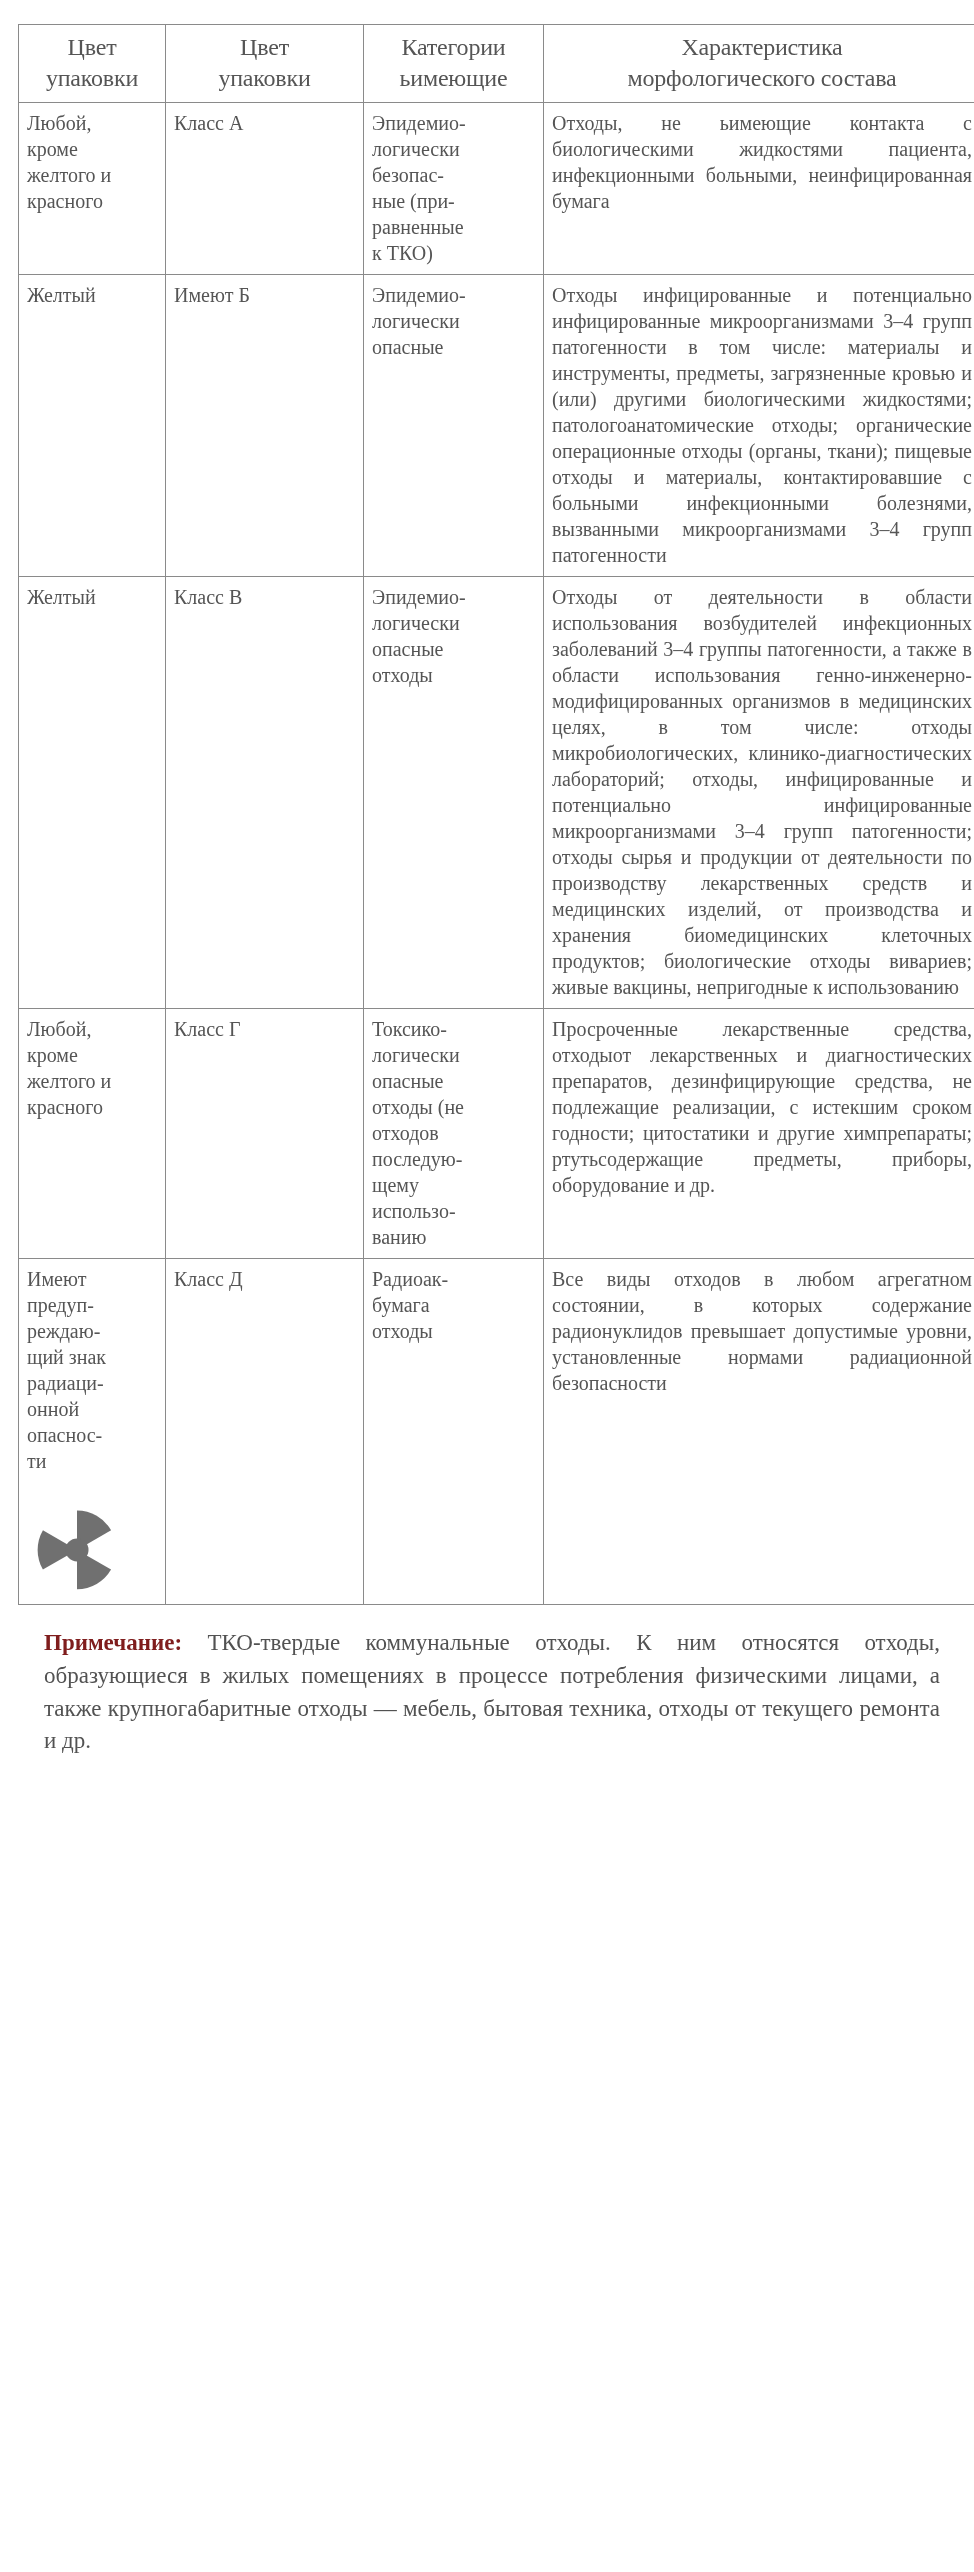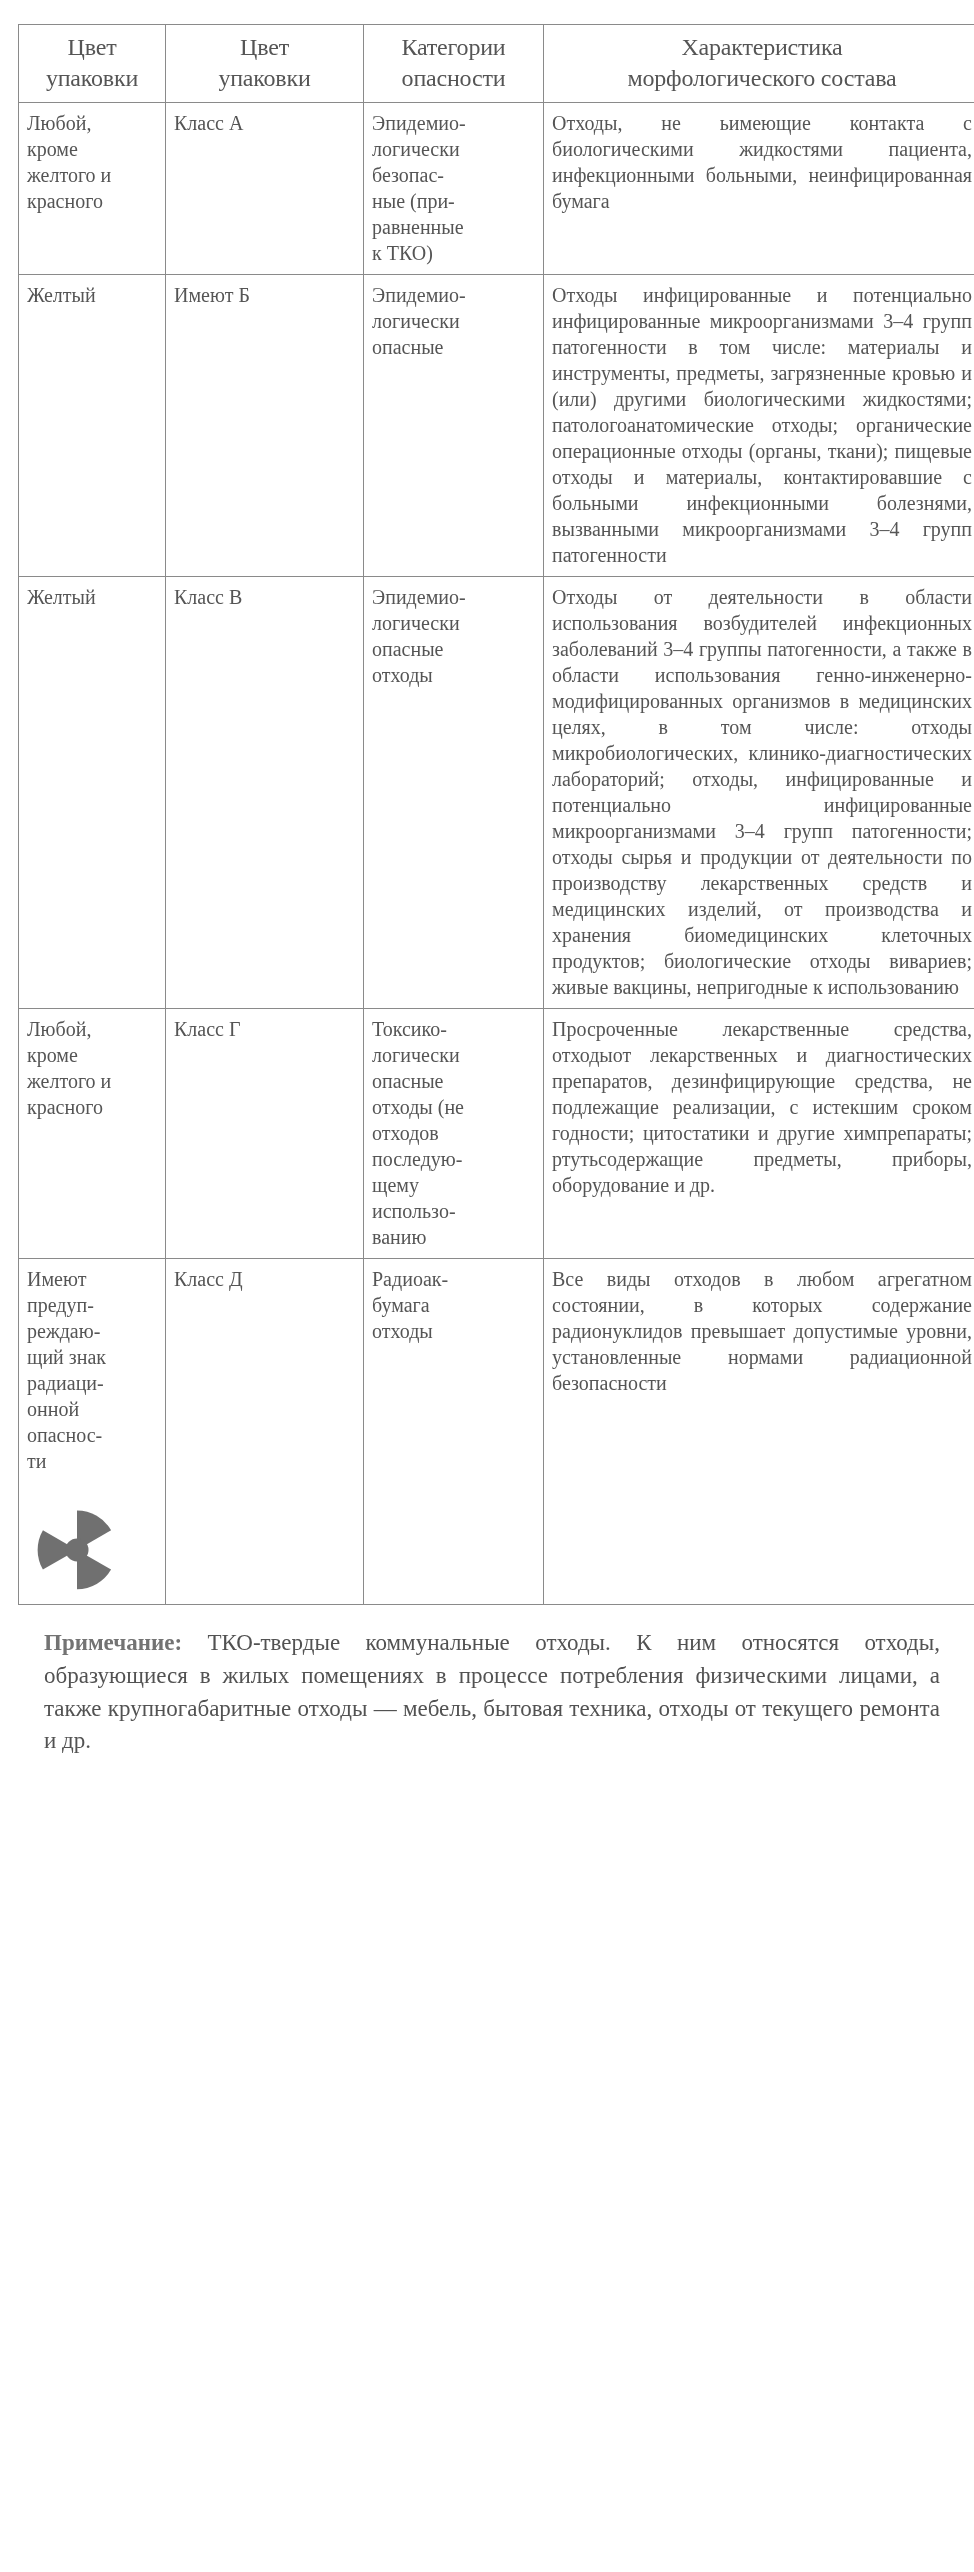--- a/index.html
+++ b/index.html
@@ -96,21 +96,21 @@
   .note {
     margin: 22px 28px 0 38px;
     font-size: 23px;
     line-height: 1.42;
     text-align: justify;
     text-justify: inter-word;
     color: #525252;
   }
   .note .note-label {
     font-weight: bold;
-    color: #737373;
+    color: #7f1d1d;
   }
 
   
   .page { filter: none; }
 </style>
 </head>
 <body>
 
 <div class="page">
 
@@ -127,21 +127,21 @@
         <th>
           <span class="hdr-line">Цвет</span>
           <span class="hdr-line">упаковки</span>
         </th>
         <th>
           <span class="hdr-line">Цвет</span>
           <span class="hdr-line">упаковки</span>
         </th>
         <th>
           <span class="hdr-line">Категории</span>
-          <span class="hdr-line">опасности</span>
+          <span class="hdr-line">ьимеющие</span>
         </th>
         <th>
           <span class="hdr-line">Характеристика</span>
           <span class="hdr-line">морфологического состава</span>
         </th>
       </tr>
     </thead>
 
     <tbody>
 

